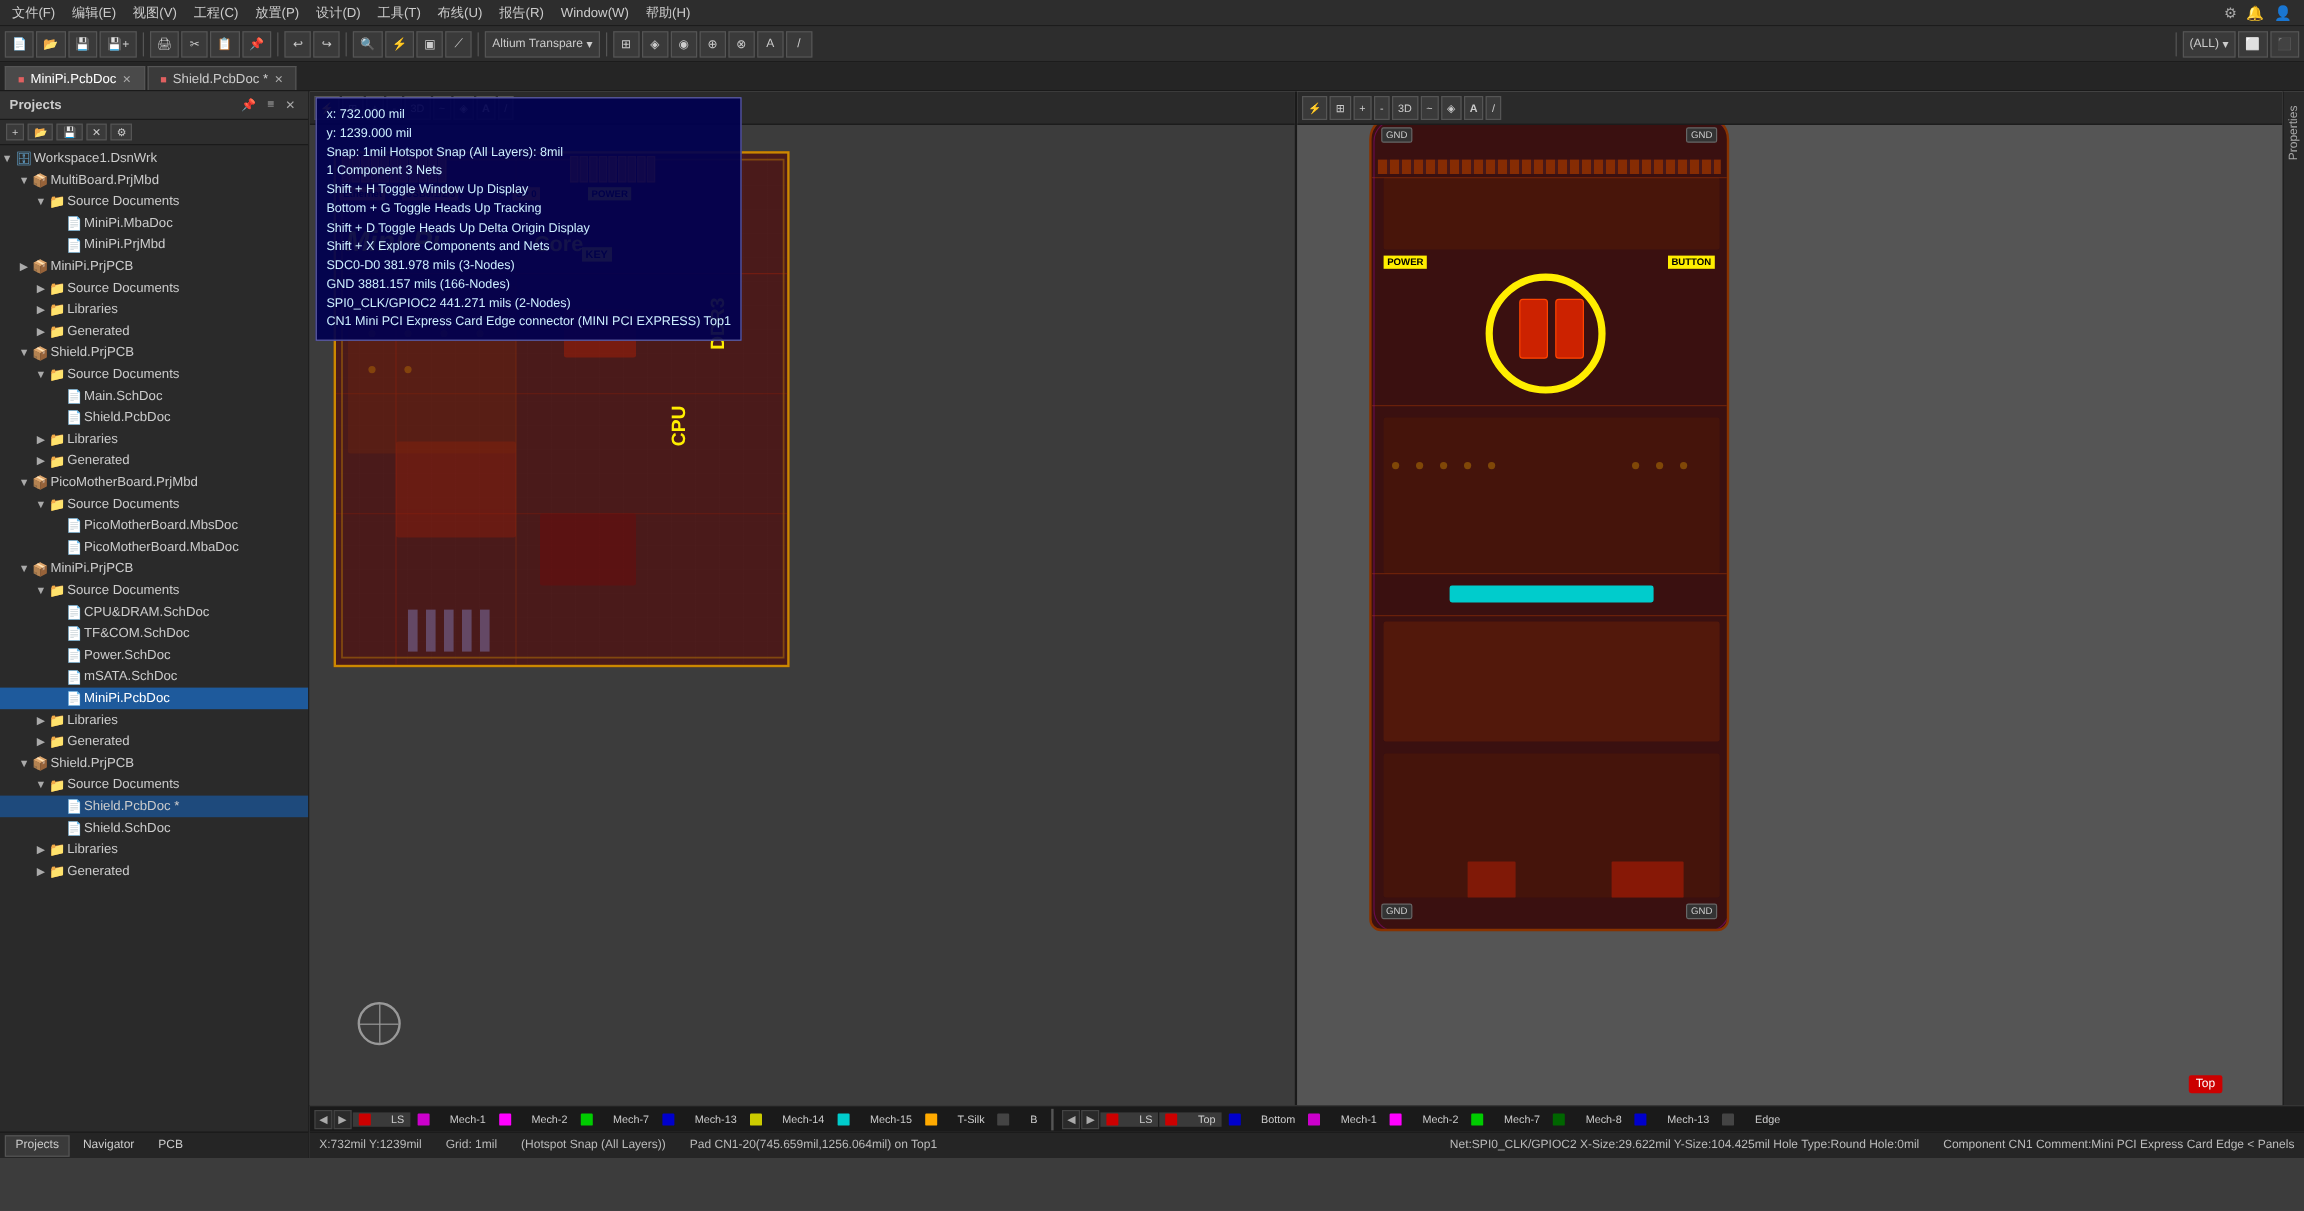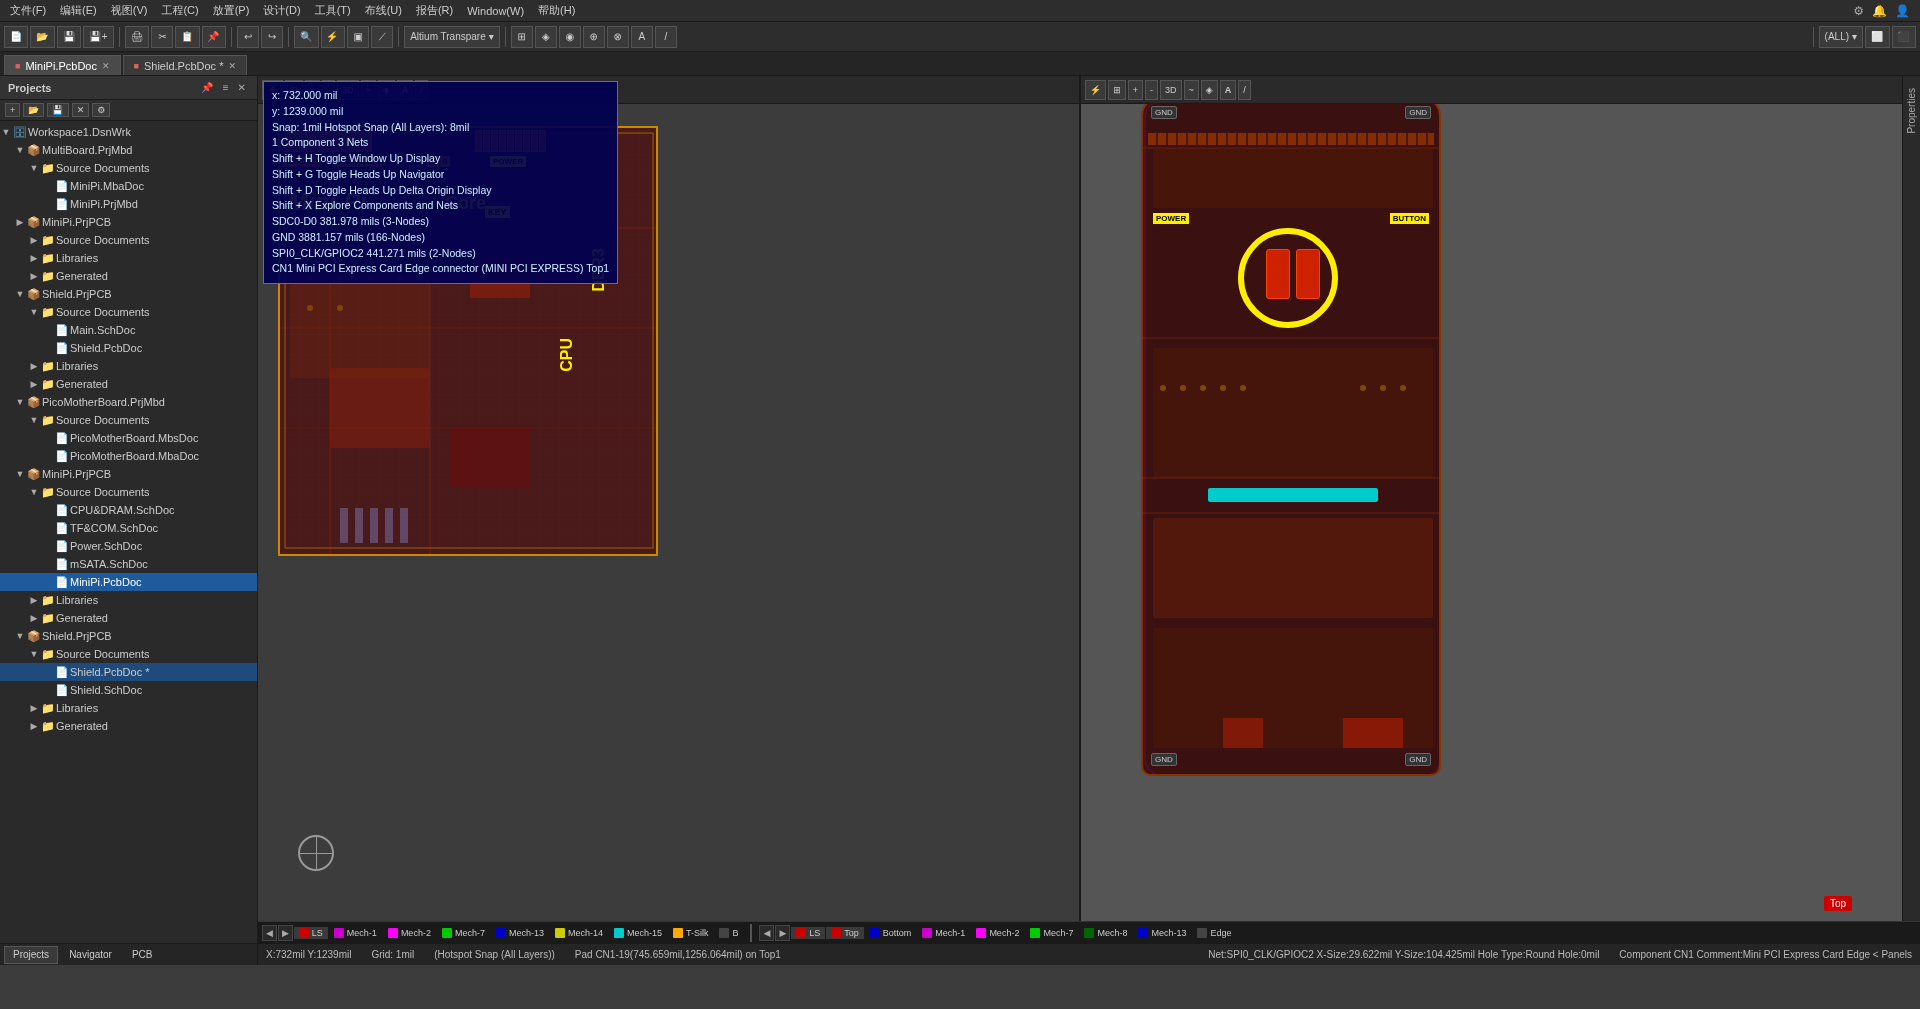--- a/index.html
+++ b/index.html
@@ -323,21 +323,21 @@
       height: 22px;
       display: flex;
       align-items: center;
       padding: 0 4px;
       border-top: 1px solid #333;
       gap: 1px;
       overflow: hidden;
     }
     .layer-item {
       display: flex;
-      gap: 3px;
+      gap: 17px;
       padding: 1px 5px;
       font-size: 9px;
       color: #ccc;
       cursor: pointer;
       white-space: nowrap;
     }
     .layer-dot {
       width: 10px;
       height: 10px;
       border-radius: 1px;
@@ -813,21 +813,21 @@
           <button style="background:#3a3a3a;border:1px solid #555;color:#ccc;font-size:9px;padding:1px 4px;cursor:pointer;height:20px;font-weight:bold;">A</button>
           <button style="background:#3a3a3a;border:1px solid #555;color:#ccc;font-size:9px;padding:1px 4px;cursor:pointer;height:20px;">/</button>
         </div>
 
         <div class="tooltip-overlay">
           <div>x:  732.000  mil</div>
           <div>y:  1239.000  mil</div>
           <div>Snap: 1mil Hotspot Snap (All Layers): 8mil</div>
           <div>1 Component 3 Nets</div>
           <div>Shift + H  Toggle Window Up Display</div>
-          <div>Shift + G  Toggle Heads Up Navigator</div>
+          <div>Bottom + G  Toggle Heads Up Tracking</div>
           <div>Shift + D  Toggle Heads Up Delta Origin Display</div>
           <div>Shift + X  Explore Components and Nets</div>
           <div>SDC0-D0      381.978 mils  (3-Nodes)</div>
           <div>GND          3881.157 mils  (166-Nodes)</div>
           <div>SPI0_CLK/GPIOC2  441.271 mils  (2-Nodes)</div>
           <div>CN1  Mini PCI Express Card Edge connector (MINI PCI EXPRESS) Top1</div>
         </div>
 
         <div class="pcb-board-left">
           <div class="pcb-content-bg"></div>
@@ -1064,20 +1064,20 @@
       <div class="layer-item">
         <div class="layer-dot" style="background:#444444;"></div>
         <span>Edge</span>
       </div>
     </div>
 
     <div class="status-bar">
       <span>X:732mil Y:1239mil</span>
       <span>Grid: 1mil</span>
       <span>(Hotspot Snap (All Layers))</span>
-      <span style="flex:1;">Pad CN1-19(745.659mil,1256.064mil) on Top1</span>
+      <span style="flex:1;">Pad CN1-20(745.659mil,1256.064mil) on Top1</span>
       <span>Net:SPI0_CLK/GPIOC2 X-Size:29.622mil Y-Size:104.425mil Hole Type:Round Hole:0mil</span>
       <span>Component CN1 Comment:Mini PCI Express Card Edge &lt; Panels</span>
     </div>
 
   </div>
 
 </div>
 
 </body></html>

